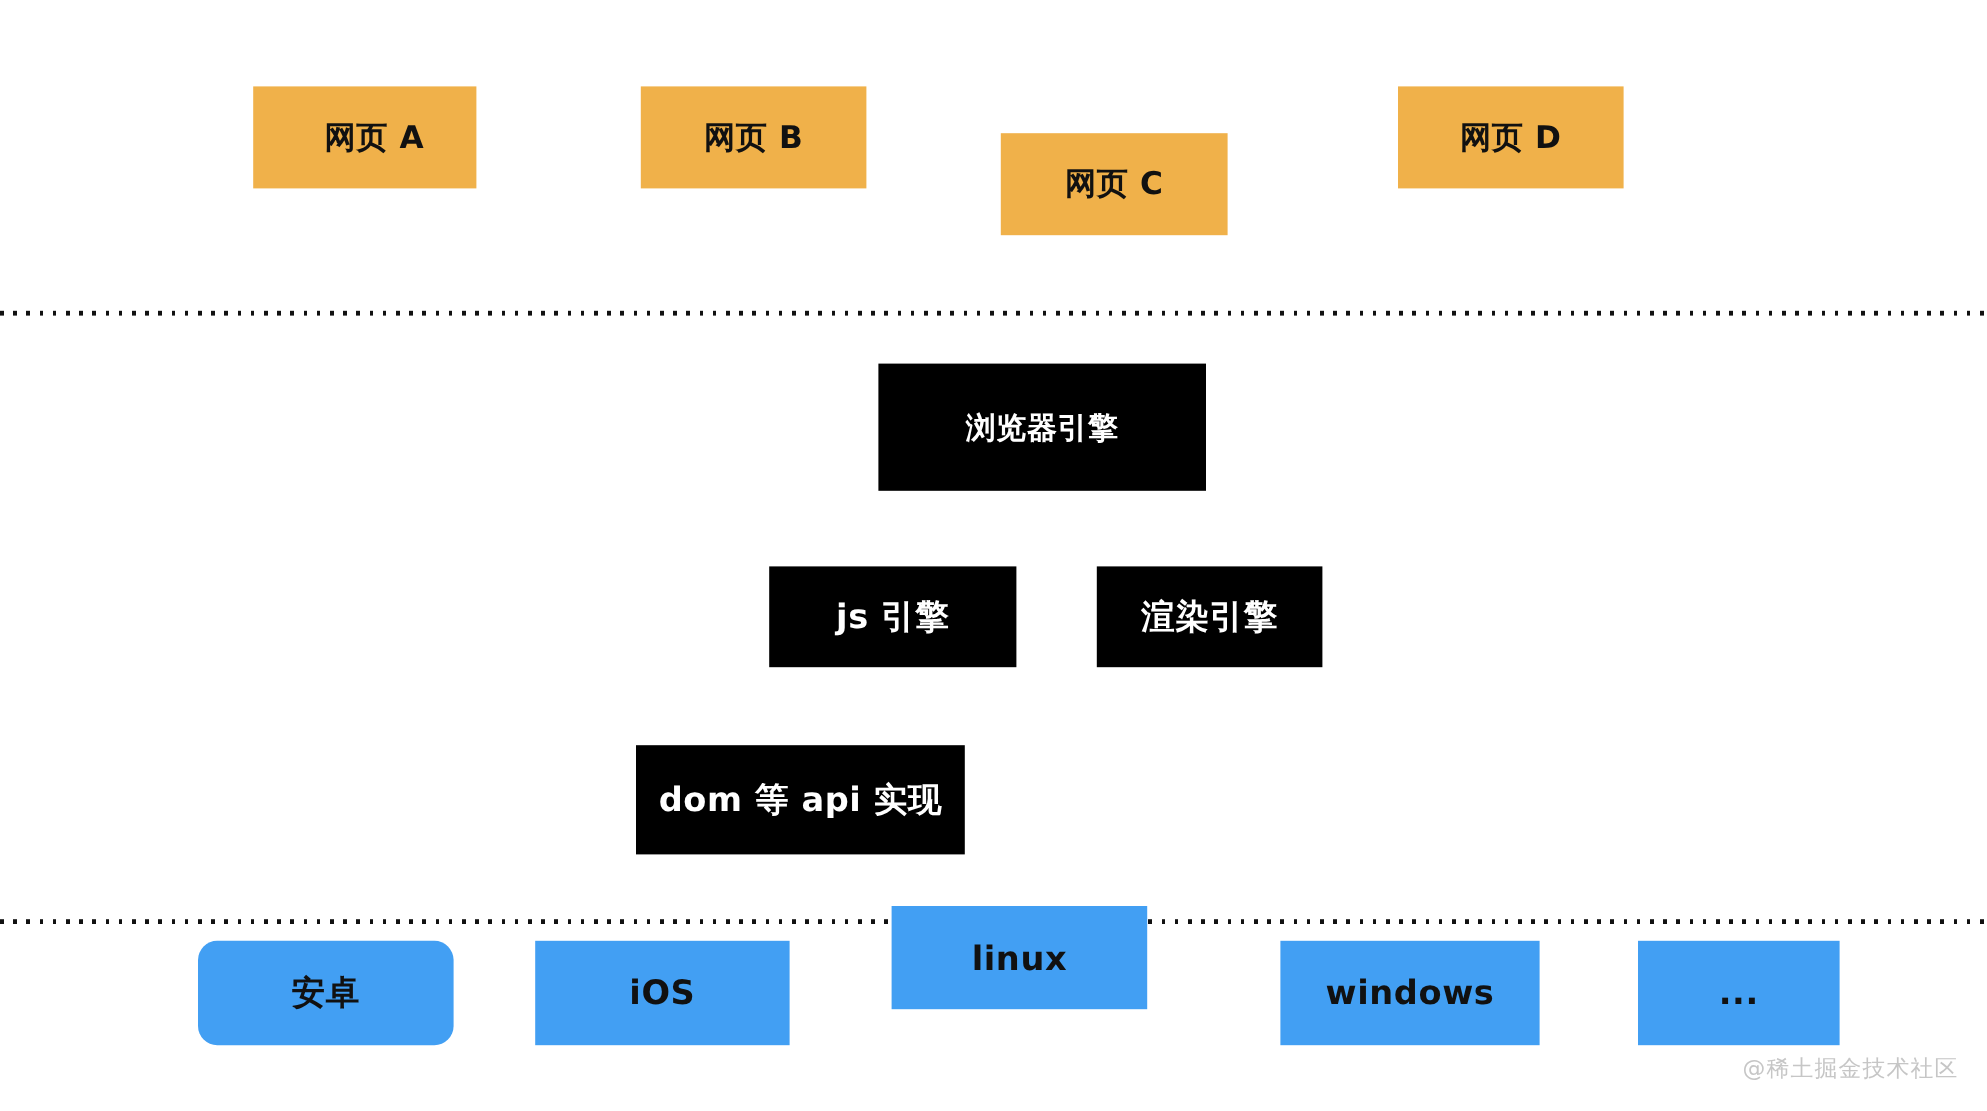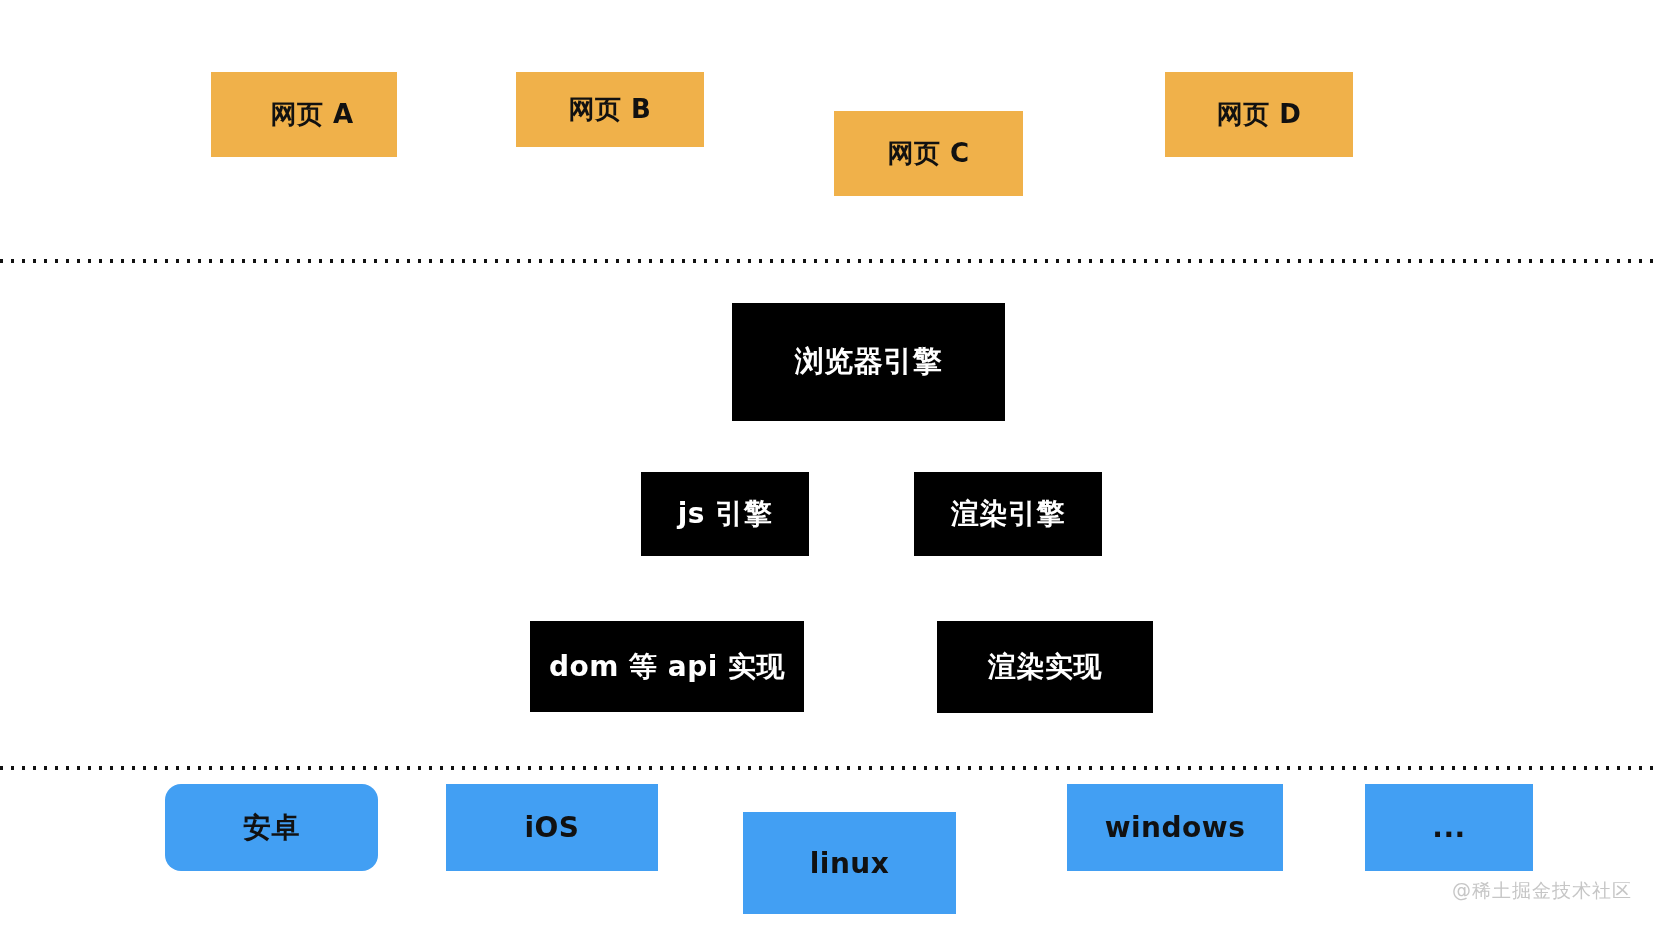--- a/index.html
+++ b/index.html
@@ -58,37 +58,36 @@
     letter-spacing: 1px;
     text-align: right;
   }
 </style>
 </head>
 <body>
 
 <div class="canvas">
 
   <div class="box page-box" style="left:211px; top:72px; width:186px; height:85px;padding-left:16px;">网页 A</div>
-  <div class="box page-box" style="left:516px; top:72px; width:188px; height:75px;">网页 B</div>
+  <div class="box page-box" style="left:534px; top:72px; width:188px; height:85px;">网页 B</div>
   <div class="box page-box" style="left:834px; top:72px; width:189px; height:85px;margin-top:39px;">网页 C</div>
   <div class="box page-box" style="left:1165px; top:72px; width:188px; height:85px;">网页 D</div>
 
   <div class="divider" style="top:259px;"></div>
 
-  <div class="box engine-box" style="left:732px; top:303px; width:273px; height:118px; font-size:29px;">浏览器引擎</div>
+  <div class="box engine-box" style="left:732px; top:303px; width:273px; height:106px; font-size:25px;">浏览器引擎</div>
 
-  <div class="box engine-box" style="left:641px; top:472px; width:168px; height:84px;">js 引擎</div>
+  <div class="box engine-box" style="left:641px; top:472px; width:206px; height:84px;">js 引擎</div>
   <div class="box engine-box" style="left:914px; top:472px; width:188px; height:84px;">渲染引擎</div>
 
   <div class="box engine-box" style="left:530px; top:621px; width:274px; height:91px;">dom 等 api 实现</div>
-  <div class="box engine-box" style="left:937px; top:621px; width:216px; height:92px;">渲染实现</div>
 
   <div class="divider" style="top:766px;"></div>
 
   <div class="box os-box" style="left:165px; top:784px; width:213px; height:87px;border-radius:16px;">安卓</div>
   <div class="box os-box" style="left:446px; top:784px; width:212px; height:87px;">iOS</div>
-  <div class="box os-box" style="left:743px; top:812px; width:213px; height:102px;">linux</div>
+  <div class="box os-box" style="left:743px; top:755px; width:213px; height:86px;">linux</div>
   <div class="box os-box" style="left:1067px; top:784px; width:216px; height:87px;">windows</div>
   <div class="box os-box" style="left:1365px; top:784px; width:168px; height:87px;">...</div>
 
   <div class="watermark">@稀土掘金技术社区</div>
 
 </div>
 
 </body></html>

